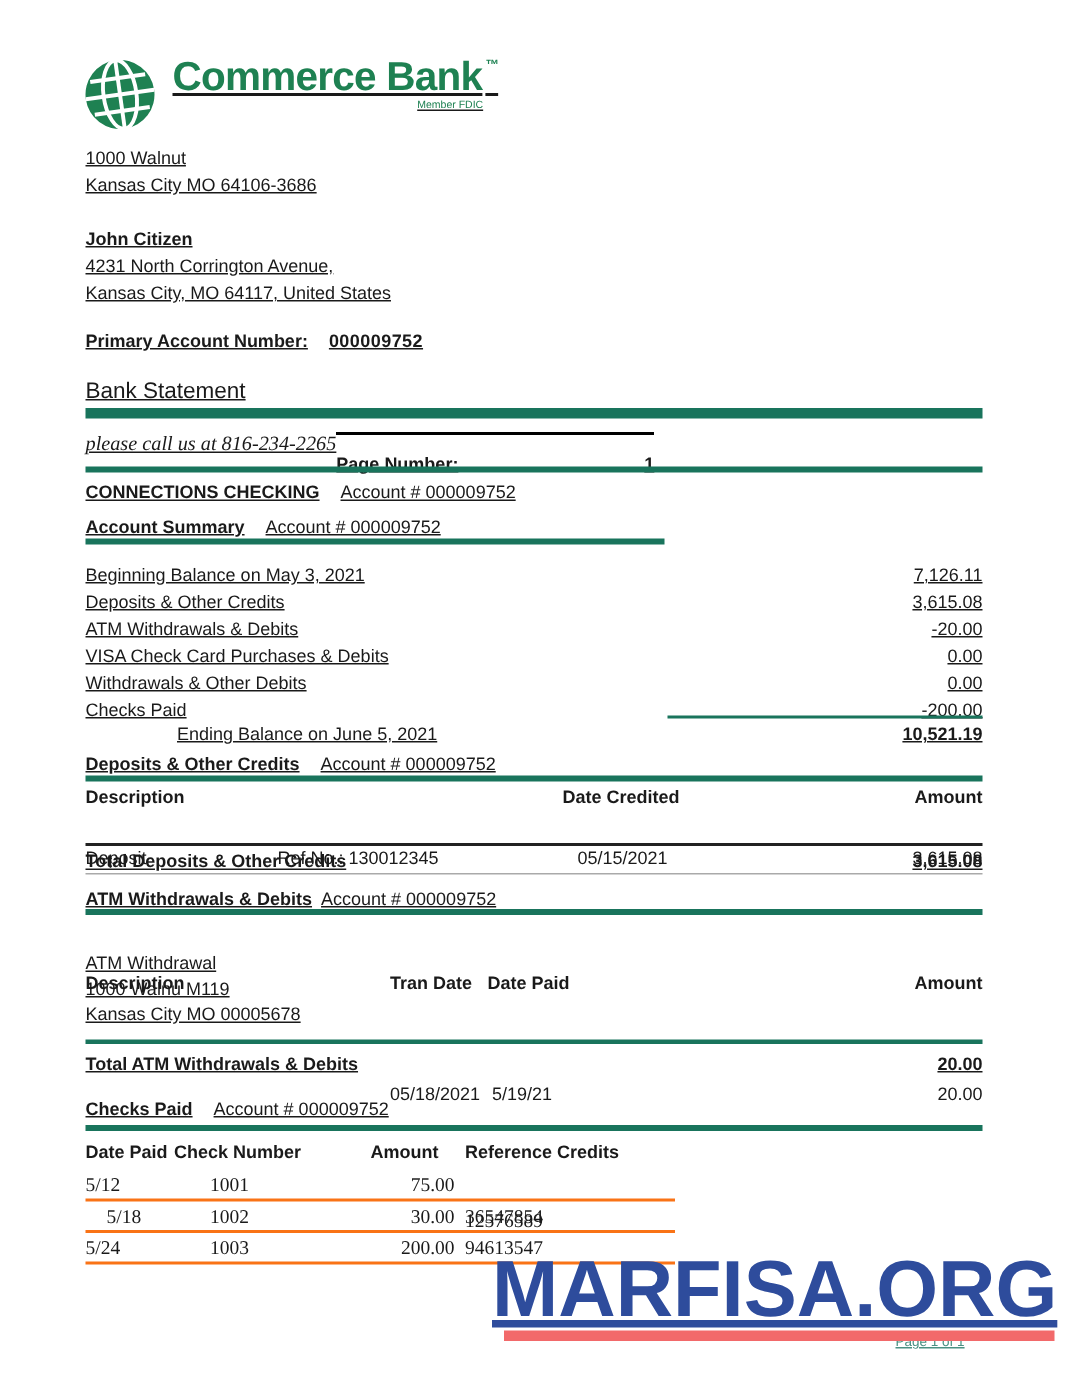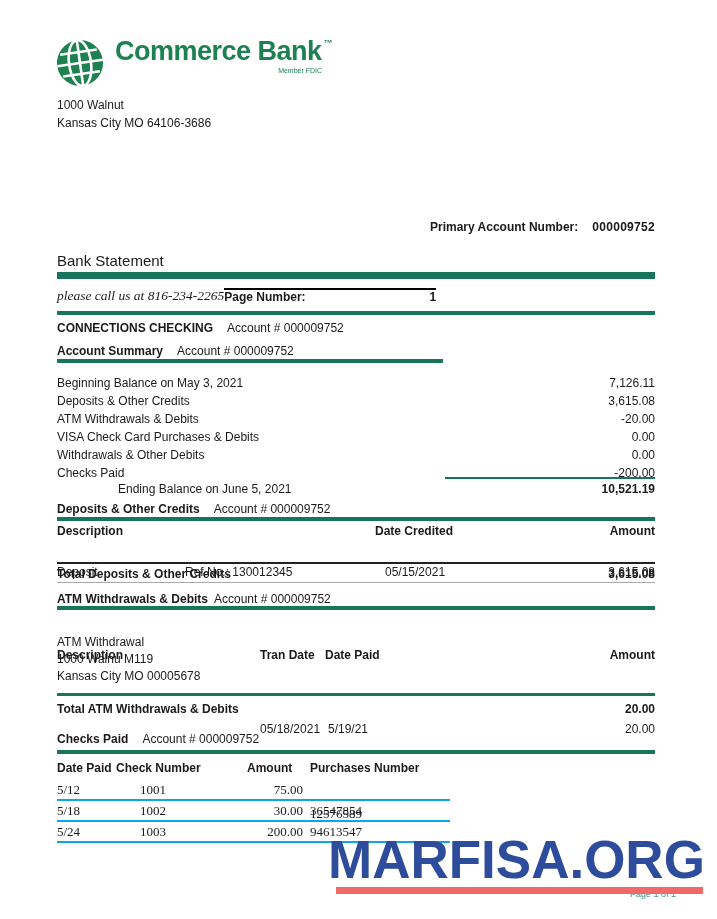--- a/index.html
+++ b/index.html
@@ -1,57 +1,57 @@
 <!DOCTYPE html>
 <html><head>
 <meta charset="utf-8">
 <style>
   html,body{margin:0;padding:0;background:#fff;}
   #page{position:relative;width:717px;height:919px;background:#ffffff;overflow:hidden;
         font-family:"Liberation Sans",sans-serif;font-size:12px;color:#1a1a1a;}
-  .abs{position:absolute;}
+  .abs{position:absolute;text-decoration:underline;}
   .content{left:57px;width:598px;}
   .bold{font-weight:bold;}
   
   .logo-row{display:flex;align-items:flex-start;}
   .logo-text{margin-left:10px;}
   .logo-name{font-size:27px;font-weight:bold;color:#1e8152;letter-spacing:-0.5px;line-height:1;}
   .logo-tm{font-size:9px;color:#1e8152;vertical-align:14px;font-weight:bold;margin-left:2px;}
   .logo-member{font-size:7px;color:#1e8152;text-align:right;margin-top:2px;margin-right:10px;}
   
   .addr{line-height:18px;}
   
-  .pa-row{display:flex;justify-content:flex-end;align-items:baseline;}
+  .pa-row{display:flex;justify-content:flex-start;align-items:baseline;}
   .pa-label{font-weight:bold;}
   .pa-value{font-weight:bold;margin-left:14px;letter-spacing:0.3px;}
   .title{font-size:15px;}
   .bar{background:#19745c;}
   
   .sub-row{display:flex;justify-content:flex-start;align-items:flex-start;}
   .contact{font-family:"Liberation Serif",serif;font-style:italic;font-size:13.5px;}
-  .pn-cell{width:212px;border-top:2px solid #000;padding-top:0;display:flex;justify-content:space-between;font-weight:bold;}
+  .pn-cell{width:212px;border-top:2px solid #000;padding-top:12px;display:flex;justify-content:space-between;font-weight:bold;}
   
   .sec-title{display:flex;align-items:baseline;}
   .sec-title .acct{margin-left:14px;font-weight:normal;}
   
   .sum-row{display:flex;justify-content:space-between;line-height:18px;}
   
   .trow{position:relative;height:18px;}
   .trow span{position:absolute;top:0;white-space:nowrap;}
   .r0{left:0;} 
   .amt{right:0;text-align:right;}
   
   .serif{font-family:"Liberation Serif",serif;font-size:13px;}
-  .check-line{width:393px;border-bottom:2px solid #0ea5e9;}
+  .check-line{width:393px;border-bottom:2px solid #f97316;}
   .check-row{position:relative;height:17px;padding-top:2px;}
   .check-row span{position:absolute;white-space:nowrap;}
   
   .watermark{font-weight:bold;font-size:53px;letter-spacing:0px;color:#2e4c9c;z-index:10;line-height:1;}
   .redbar{background:#f2696a;z-index:12;}
-  .pagefoot{color:#4a9183;font-size:9px;z-index:11;margin-left:33px;}
+  .pagefoot{color:#4a9183;font-size:9px;z-index:11;}
 </style>
 </head>
 <body>
 
 <div id="page">
 
   <div class="abs logo-row" style="top:38px;left:55px;">
     <span>
       <svg width="50" height="50" viewBox="0 0 50 50">
         <g transform="rotate(-8 25 25)">
@@ -71,20 +71,25 @@
       <div class="logo-name"><span>Commerce Bank</span><span class="logo-tm">™</span></div>
       <div class="logo-member">Member FDIC</div>
     </div>
   </div>
 
   <div class="abs content addr" style="top:96px;">
     <div>1000 Walnut</div>
     <div>Kansas City MO 64106-3686</div>
   </div>
 
+  <div class="abs content addr" style="top:150px;">
+    <div class="bold">John Citizen</div>
+    <div>4231 North Corrington Avenue,</div>
+    <div>Kansas City, MO 64117, United States</div>
+  </div>
 
   <div class="abs content pa-row" style="top:220px;">
     <span class="pa-label">Primary Account Number:</span>
     <span class="pa-value">000009752</span>
   </div>
 
   <div class="abs content title" style="top:252px;">Bank Statement</div>
   <div class="abs content bar" style="top:272px;height:7px;"></div>
 
   <div class="abs content sub-row" style="top:288px;">
@@ -195,33 +200,33 @@
     <span class="bold">Checks Paid</span>
     <span class="acct">Account # 000009752</span>
   </div>
   <div class="abs content bar" style="top:750px;height:4px;"></div>
 
   <div class="abs content" style="top:761px;">
     <div class="trow bold" style="height:19px;">
       <span class="r0">Date Paid</span>
       <span style="left:59px;">Check Number</span>
       <span style="left:190px;">Amount</span>
-      <span style="left:253px;">Purchases Number</span>
+      <span style="left:253px;">Reference Credits</span>
     </div>
     <div class="check-line">
       <div class="check-row serif">
         <span style="left:0;">5/12</span>
         <span style="left:83px;">1001</span>
         <span style="left:246px;transform:translateX(-100%);">75.00</span>
         <span style="left:253px;margin-top:24px;">12576589</span>
       </div>
     </div>
     <div class="check-line">
       <div class="check-row serif">
-        <span style="left:0;text-align:center;">5/18</span>
+        <span style="left:14px;text-align:center;">5/18</span>
         <span style="left:83px;">1002</span>
         <span style="left:246px;transform:translateX(-100%);">30.00</span>
         <span style="left:253px;">36547854</span>
       </div>
     </div>
     <div class="check-line">
       <div class="check-row serif">
         <span style="left:0;">5/24</span>
         <span style="left:83px;">1003</span>
         <span style="left:246px;transform:translateX(-100%);">200.00</span>

